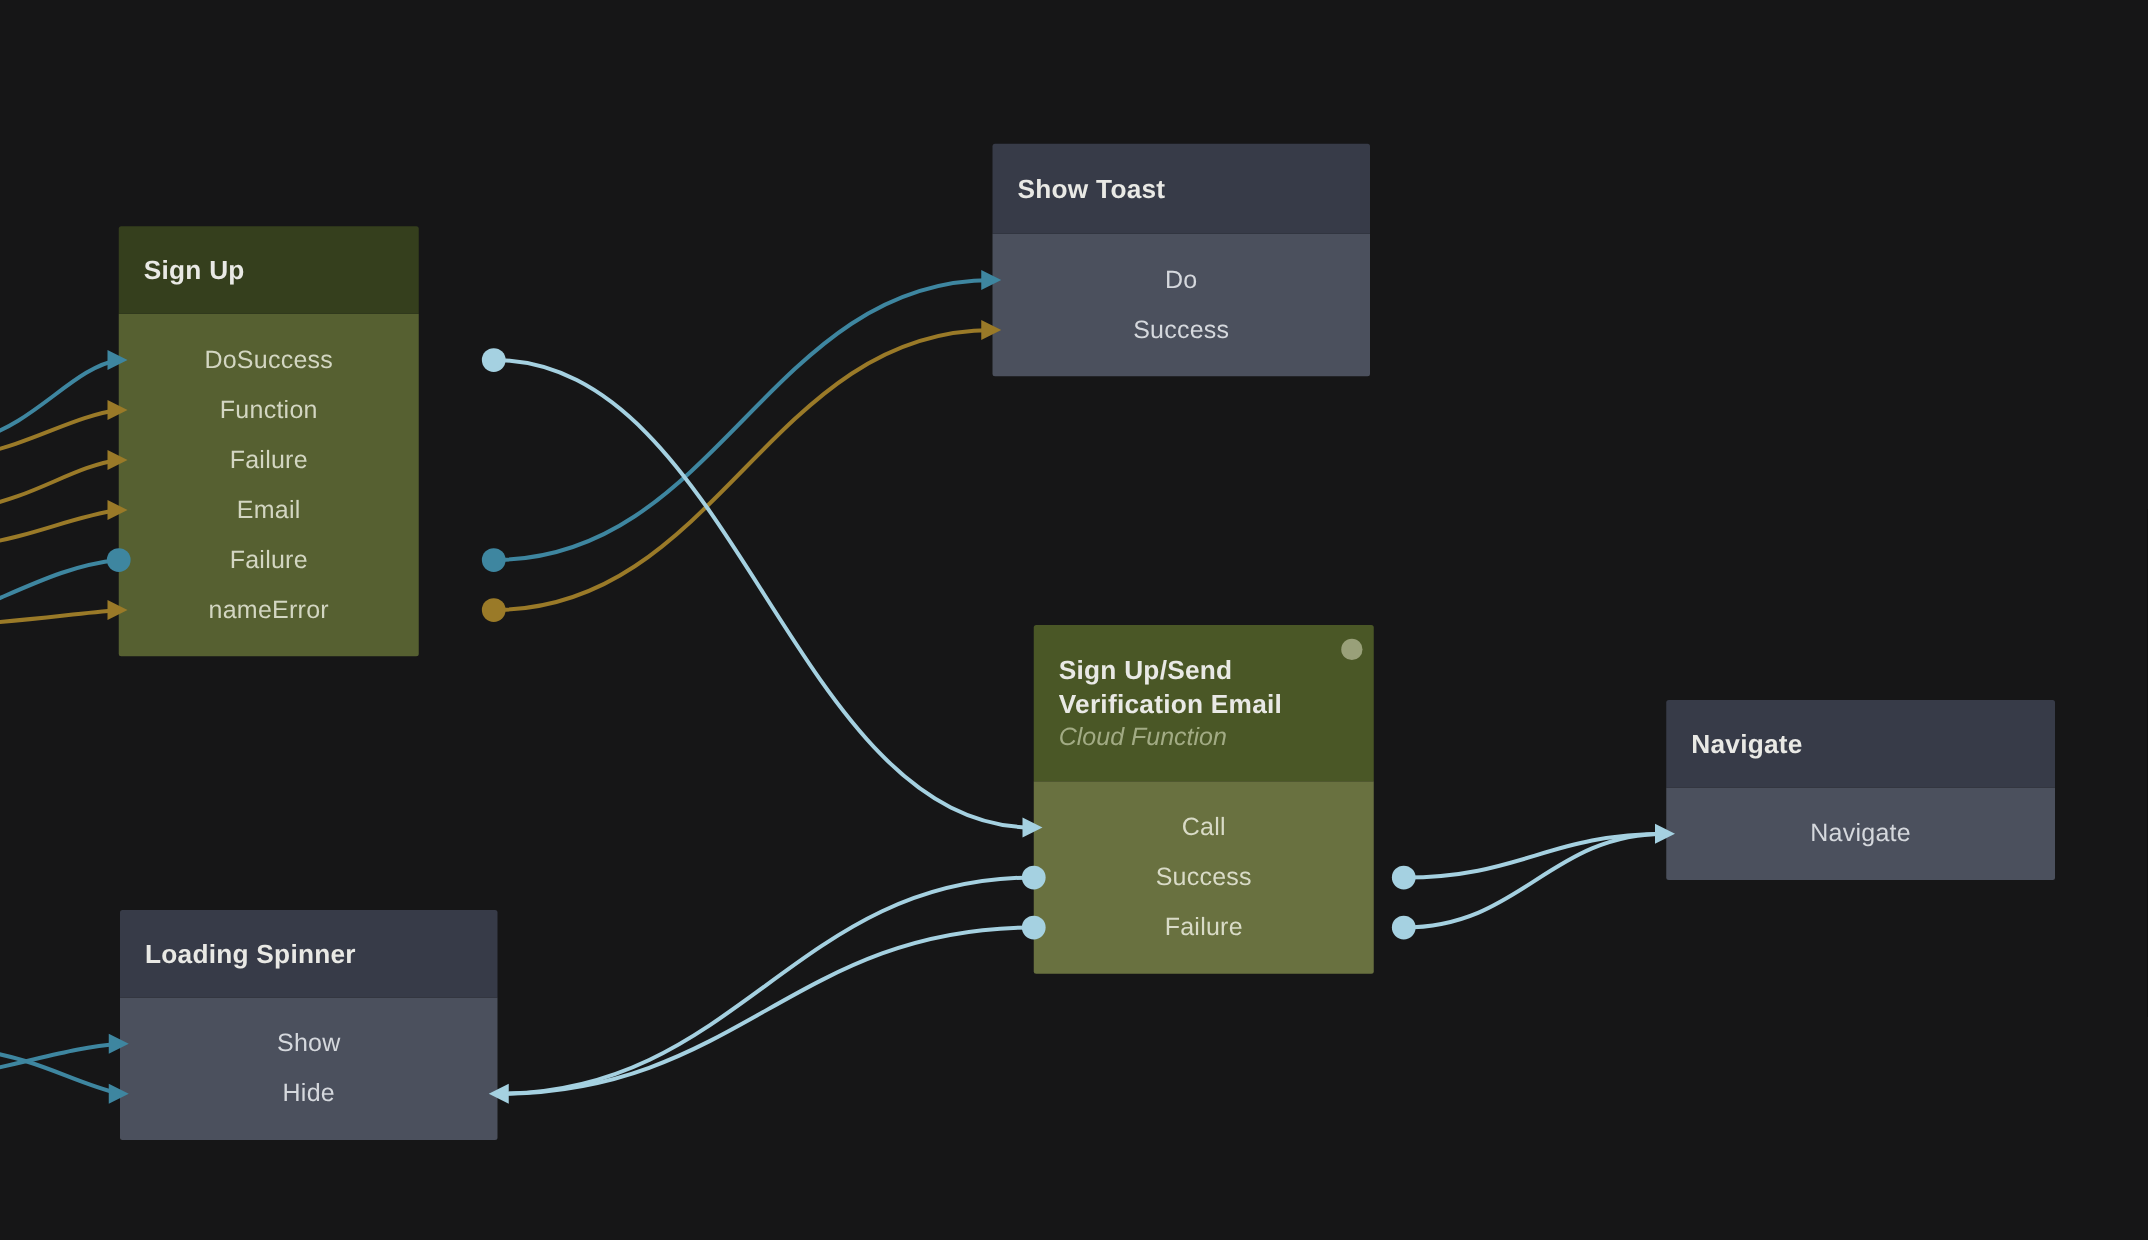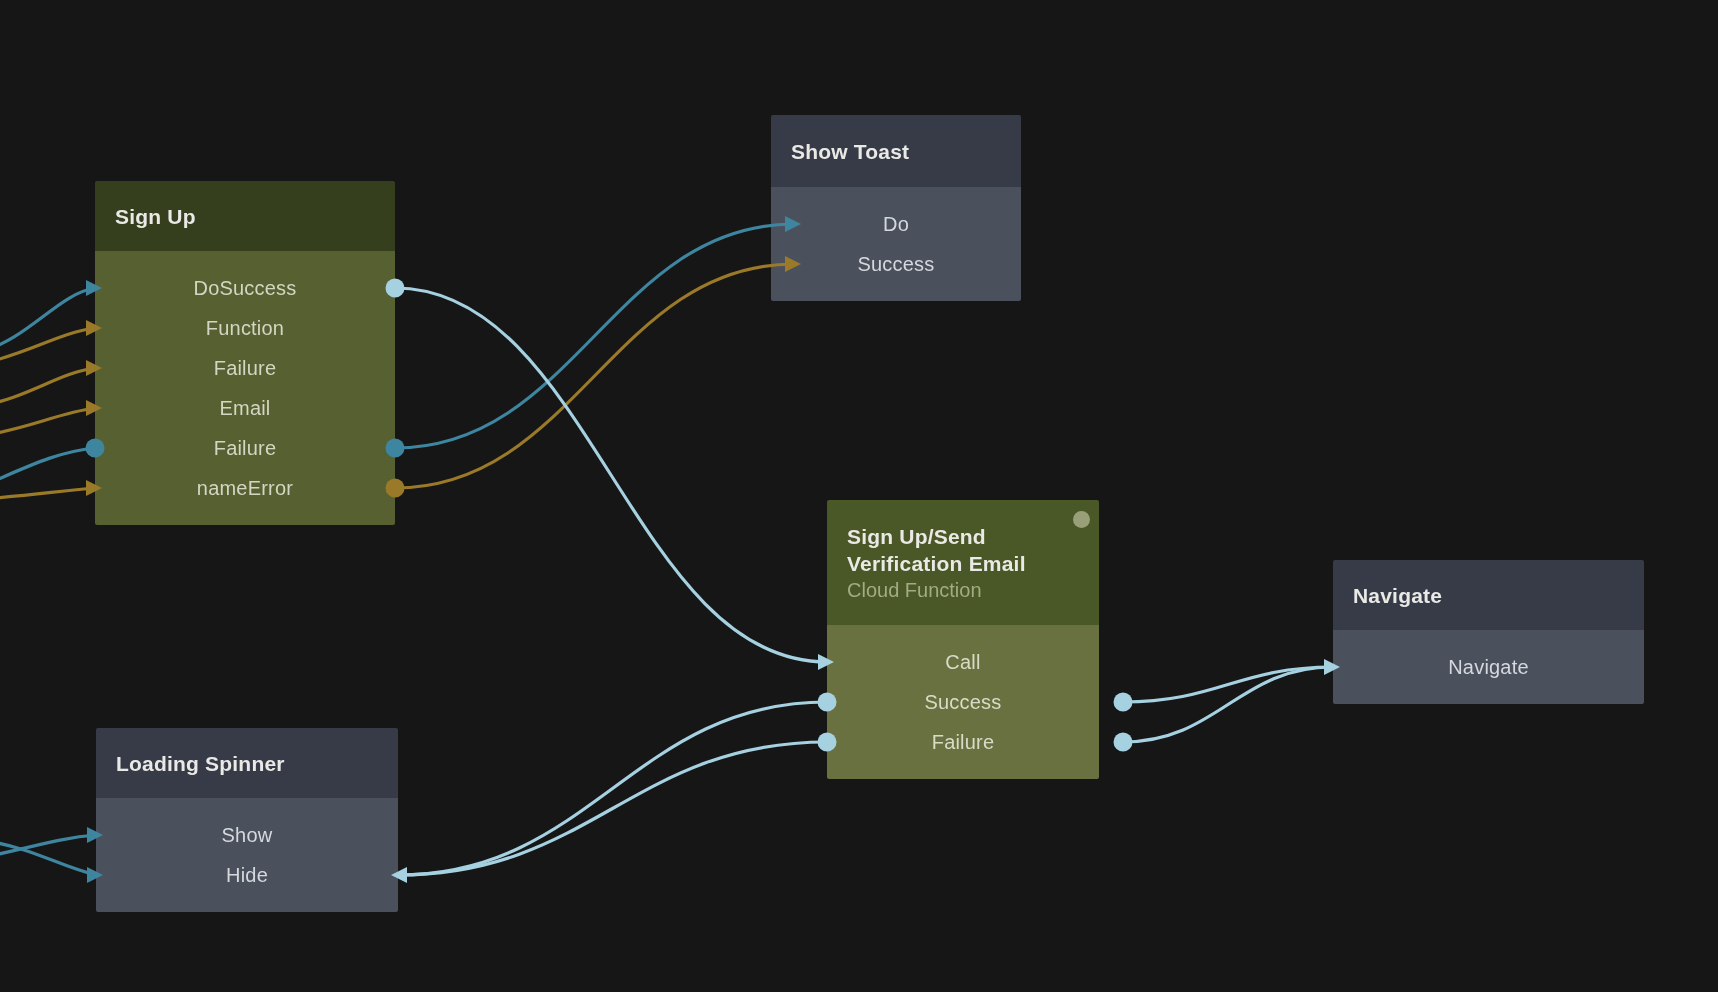--- a/index.html
+++ b/index.html
@@ -18,31 +18,31 @@
   .node .hd .subtitle{font-size:20px;line-height:26px;}
   .node .bd{padding:17px 0;border-radius:0 0 2px 2px;}
   .row{height:40px;display:flex;align-items:center;justify-content:center;
     padding:0 20px;font-size:20px;letter-spacing:.2px;}
   .badge{position:absolute;width:17px;height:17px;border-radius:50%;
     background:var(--badge,#99a079);right:9px;top:11px;}
   .theme-green .hd{background:var(--green-header,#353f1d);}
   .theme-green .bd{background:var(--green-body,#566031);color:var(--green-label,#d3d6c2);}
   .theme-olive .hd{background:var(--olive-header,#4a5726);}
   .theme-olive .bd{background:var(--olive-body,#697140);color:var(--olive-label,#d9dbc7);}
-  .theme-olive .subtitle{color:var(--olive-subtitle,#a2ab84);}
+  .theme-olive .subtitle{color:var(--olive-subtitle,#a2ab84);font-style:italic;}
   .theme-slate .hd{background:var(--slate-header,#373b48);}
   .theme-slate .bd{background:var(--slate-body,#4b505d);color:var(--slate-label,#d5d8dd);}
   svg.wires{position:absolute;left:0;top:0;pointer-events:none;}
   svg.wires path{fill:none;stroke-width:3.2px;stroke-linecap:round;}
 </style>
 </head>
 <body>
 
 <div class="canvas" id="canvas" style="width: 1718px; height: 992px;">
-    <div class="node theme-green" style="left: 95px; top: 181px; width: 300px;">
+    <div class="node theme-green" style="left: 95px; top: 181px; width: 240px;">
       <div class="hd" style="height: 70px;">
         <div class="title">Sign Up</div>
       </div>
       <div class="bd">
         <div class="row">
           <span>Do</span>
           <span>Success</span>
         </div>
         <div class="row">
           <span>Function</span>
@@ -55,21 +55,21 @@
         </div>
         <div class="row">
           <span>Failure</span>
         </div>
         <div class="row">
           <span>name</span>
           <span>Error</span>
         </div>
       </div>
     </div>
-    <div class="node theme-slate" style="left: 771px; top: 115px; width: 250px;">
+    <div class="node theme-slate" style="left: 794px; top: 115px; width: 302px;">
       <div class="hd" style="height: 72px;">
         <div class="title">Show Toast</div>
       </div>
       <div class="bd">
         <div class="row">
           <span>Do</span>
         </div>
         <div class="row">
           <span>Success</span>
         </div>

